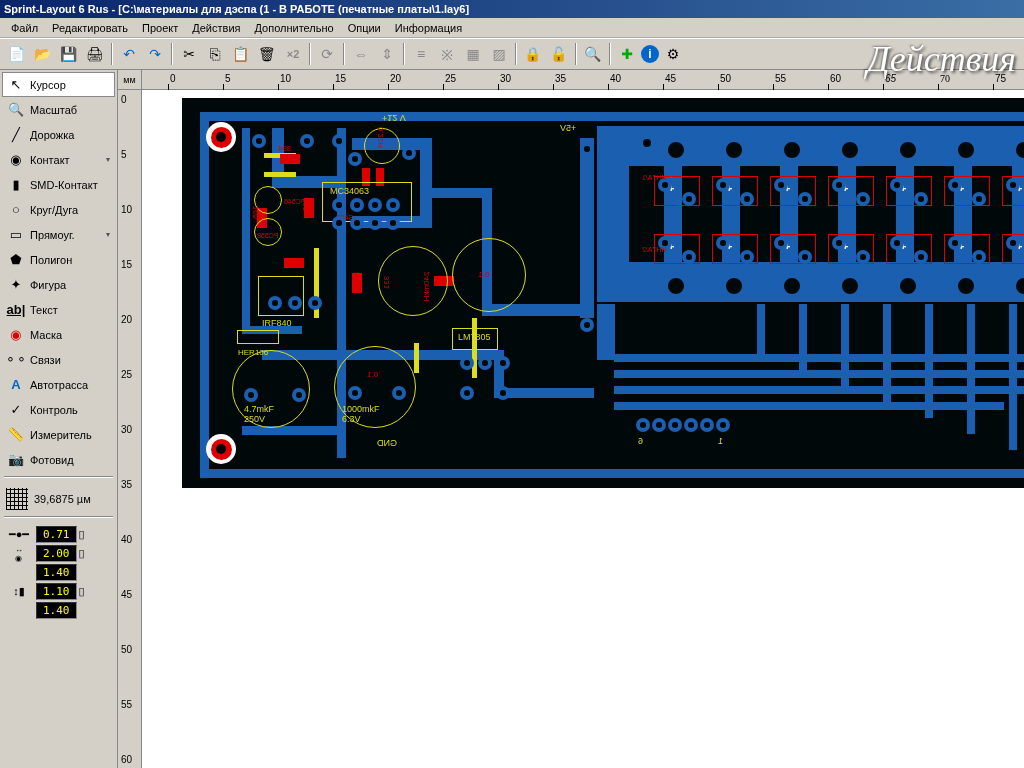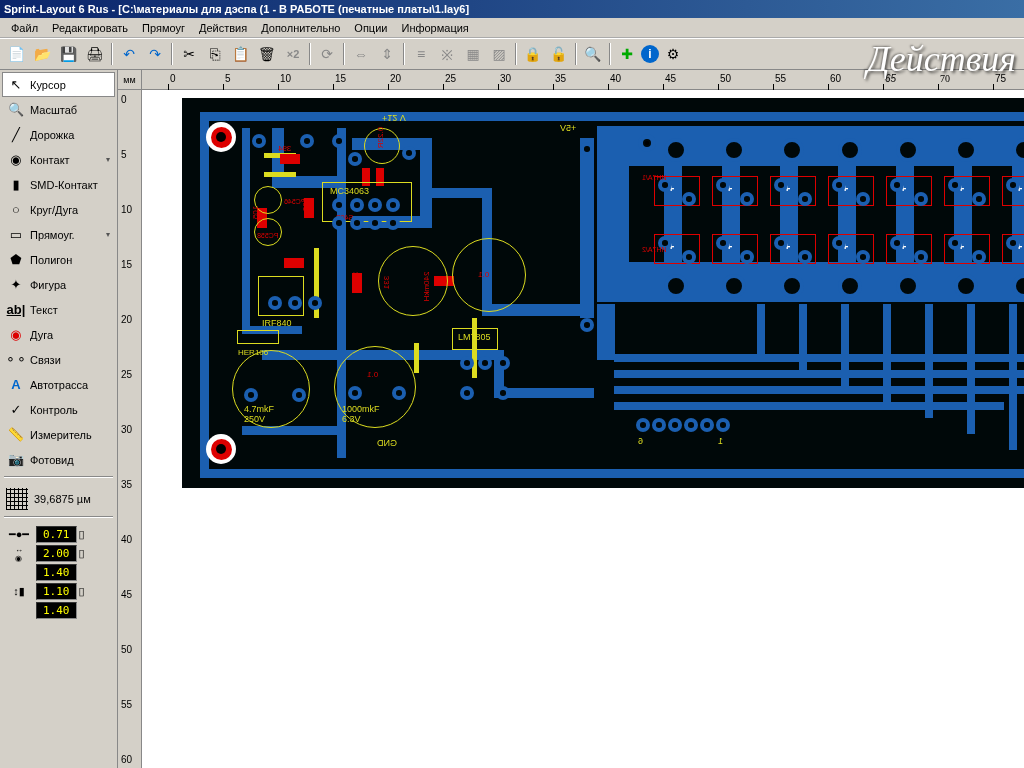--- a/index.html
+++ b/index.html
@@ -48,21 +48,21 @@
 </head>
 <body>
 
 <div class="titlebar">
   <span>Sprint-Layout 6 Rus - [С:\материалы для дэспа (1 - В РАБОТЕ (печатные платы\1.lay6]</span>
 </div>
 
 <div class="menubar">
   <span>Файл</span>
   <span>Редактировать</span>
-  <span>Прямоуг</span>
+  <span>Проект</span>
   <span>Действия</span>
   <span>Дополнительно</span>
   <span>Опции</span>
   <span>Информация</span>
 </div>
 
 <div class="toolbar">
   <div class="tbtn">📄</div>
   <div class="tbtn" style="color:#c90">📂</div>
   <div class="tbtn" style="color:#228">💾</div>
@@ -138,21 +138,21 @@
     <div class="tool">
         <span class="ico">✦</span>
         <span>Фигура</span>
       </div>
     <div class="tool">
         <span class="ico" style="font-weight:bold;text-decoration:underline">ab|</span>
         <span>Текст</span>
       </div>
     <div class="tool">
         <span class="ico" style="color:#d00">◉</span>
-        <span>Дуга</span>
+        <span>Маска</span>
       </div>
     <div class="tool">
         <span class="ico">⚬⚬</span>
         <span>Связи</span>
       </div>
     <div class="tool">
         <span class="ico" style="color:#06c;font-weight:bold">A</span>
         <span>Автотрасса</span>
       </div>
     <div class="tool">

